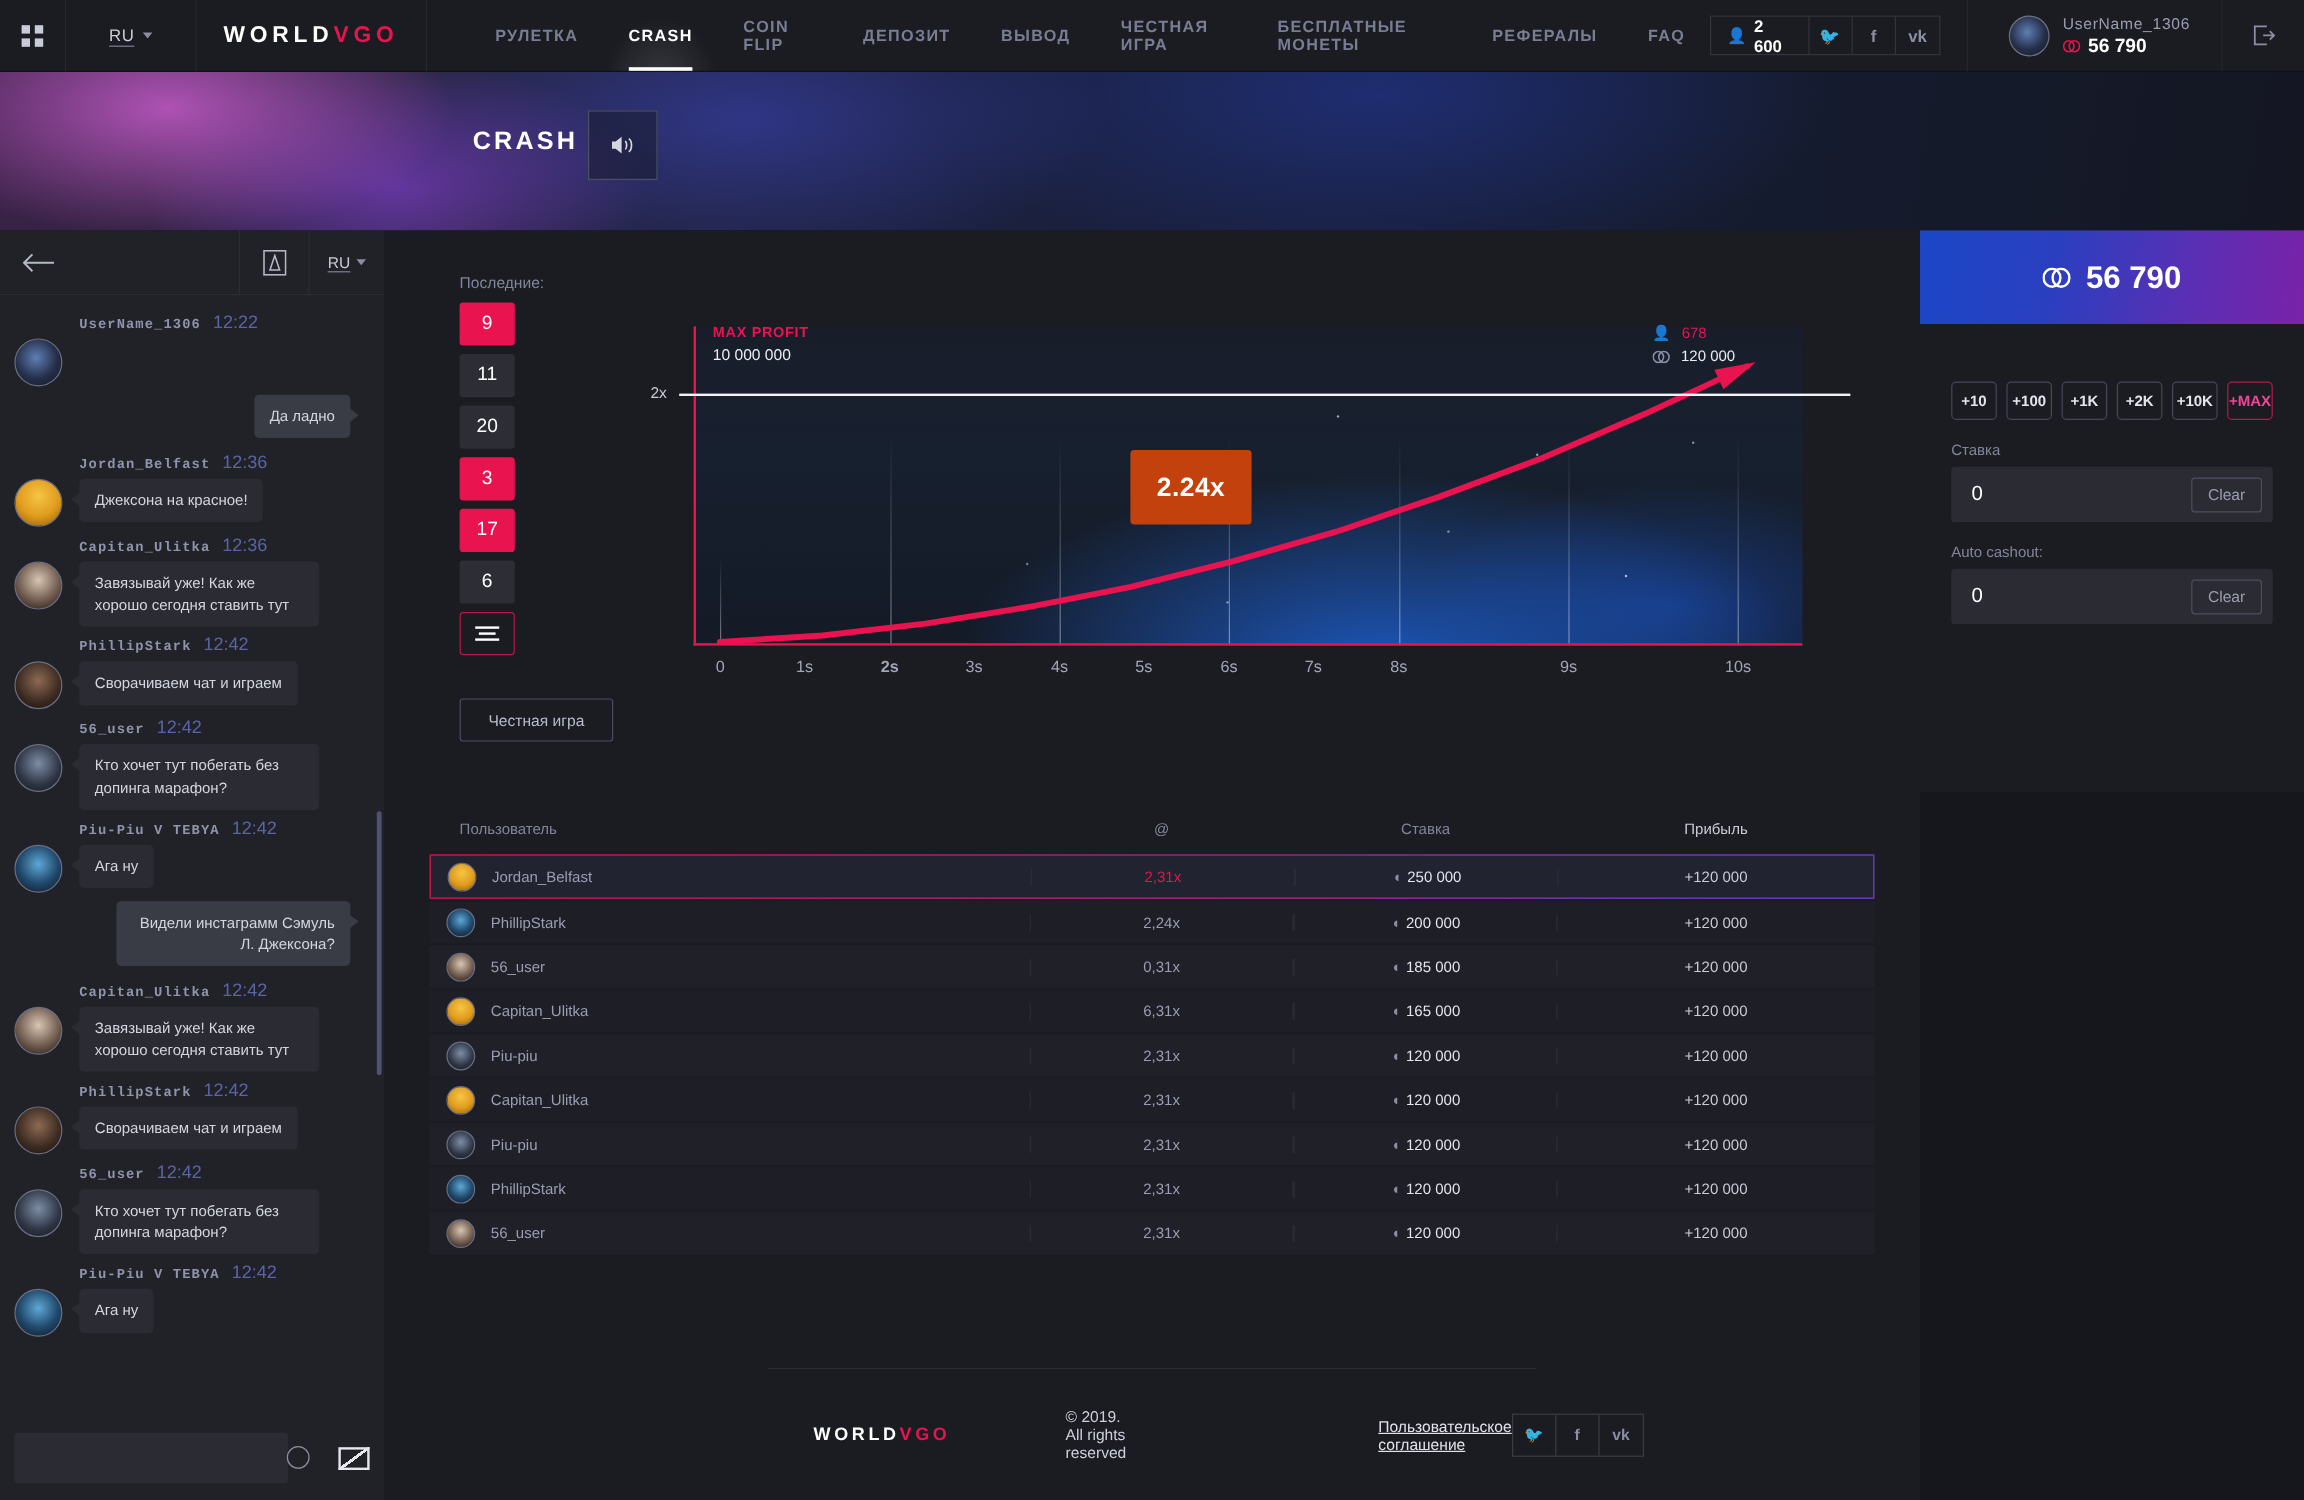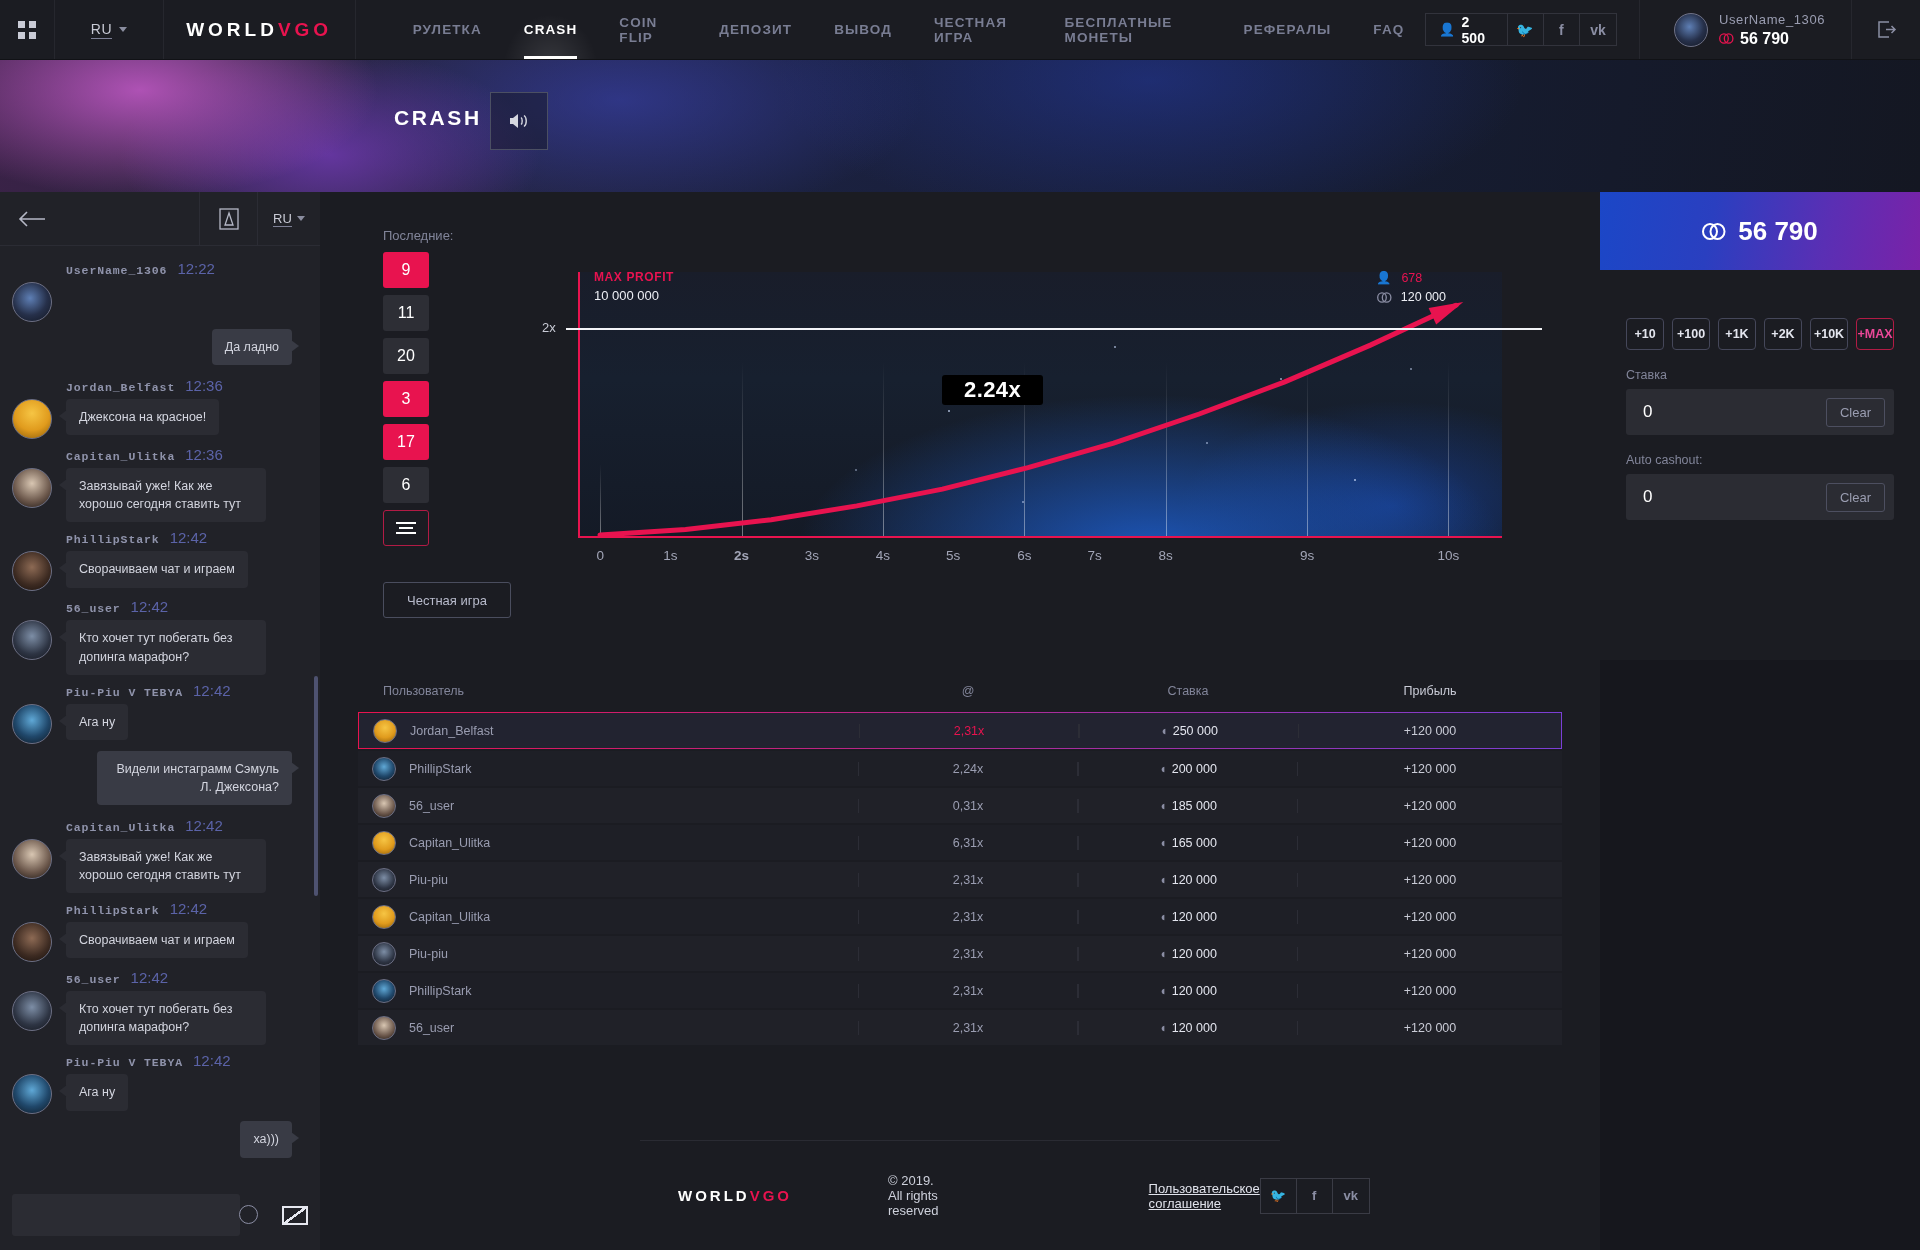--- a/index.html
+++ b/index.html
@@ -159,22 +159,22 @@
   .axis-x { position:absolute; left:36px; right:0; bottom:42px; height:2px; background:#e8134f; }
   .lbl-2x { position:absolute; left:0px; top:100px; font-size:13px; color:#c9cbd6; }
   .line-2x { position:absolute; left:24px; right:-40px; top:108px; height:1.5px; background:#f2f3f7; }
   .maxprofit { position:absolute; left:52px; top:50px; }
   .maxprofit .mp-t { font-size:12px; font-weight:bold; color:#e8134f; letter-spacing:.6px; }
   .maxprofit .mp-v { font-size:13px; color:#eceef4; margin-top:4px; }
   .topright { position:absolute; right:56px; top:50px; text-align:left; }
   .topright .tr-p { font-size:12.5px; color:#e8134f; display:flex; align-items:center; gap:9px; }
   .topright .tr-c { font-size:12.5px; color:#eceef4; display:flex; align-items:center; gap:9px; margin-top:5px;}
   .mult-badge {
-    position:absolute; left:400px; top:155px; background:#000000; color:#fff;
-    font-size:22px; font-weight:bold; padding:2px 22px; border-radius:3px; letter-spacing:.4px;
+    position:absolute; left:400px; top:155px; background:#c2410c; color:#fff;
+    font-size:22px; font-weight:bold; padding:18px 22px; border-radius:3px; letter-spacing:.4px;
   }
   .xticks { position:absolute; left:36px; right:0; bottom:14px; height:18px; }
   .xtick { position:absolute; transform:translateX(-50%); font-size:13.5px; color:#a2a5b7; }
   .gridline { position:absolute; width:1px; top:34%; bottom:0; background:linear-gradient(to bottom, rgba(255,255,255,0), rgba(255,255,255,.42)); }
 
   
   .bets { position:absolute; left:0; right:0; top:478px; bottom:0; padding: 0 38px; }
   .bets-head { display:flex; height:42px; align-items:center; font-size:12.5px; color:#82859a; }
   .c-user { flex:0 0 500px; padding-left:25px; }
   .c-mult { flex:0 0 220px; text-align:center; }
@@ -269,21 +269,21 @@
     <div class="navlink">ВЫВОД</div>
     <div class="navlink">ЧЕСТНАЯ ИГРА</div>
     <div class="navlink">БЕСПЛАТНЫЕ МОНЕТЫ</div>
     <div class="navlink">РЕФЕРАЛЫ</div>
     <div class="navlink">FAQ</div>
   </div>
   <div class="tb-right">
     <div class="coins-box">
       <div class="coins-amt">
         <span class="ic">👤</span>
-        <span>2 500</span>
+        <span>2 600</span>
       </div>
       <div class="soc">🐦</div>
       <div class="soc">
           <b>f</b>
         </div>
       <div class="soc">
           <b>vk</b>
         </div>
     </div>
     <div class="user-box">
@@ -449,23 +449,20 @@
       <div class="msg-head">
         <span class="msg-user">Piu-Piu V TEBYA</span>
         <span class="msg-time">12:42</span>
       </div>
       <div class="msg-row">
         <div class="msg-av av-f"></div>
         <div class="bubble">Ага ну</div>
       </div>
     </div>
 
-    <div class="msg own">
-      <div class="bubble">ха)))</div>
-    </div>
     <div class="chat-scroll"></div>
   </div>
   <div class="chat-foot">
     <div class="chat-input-wrap">
       <input class="chat-input" value="" placeholder="" style="">
       <span class="emoji-ic"></span>
     </div>
     <span class="send-ic"></span>
   </div>
 </div>

